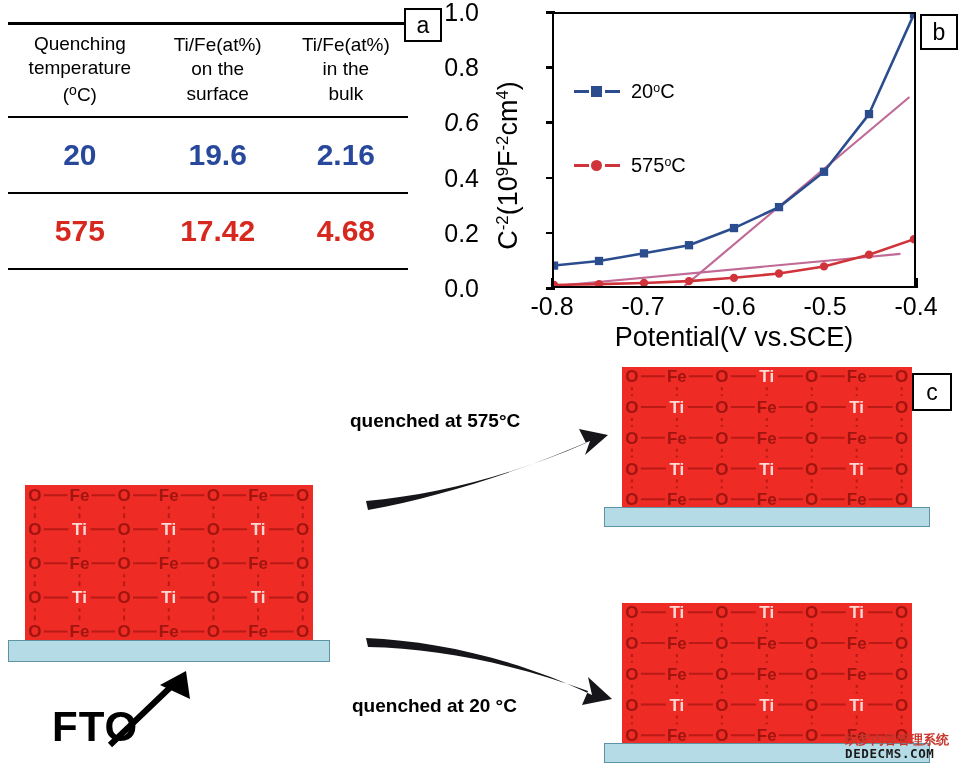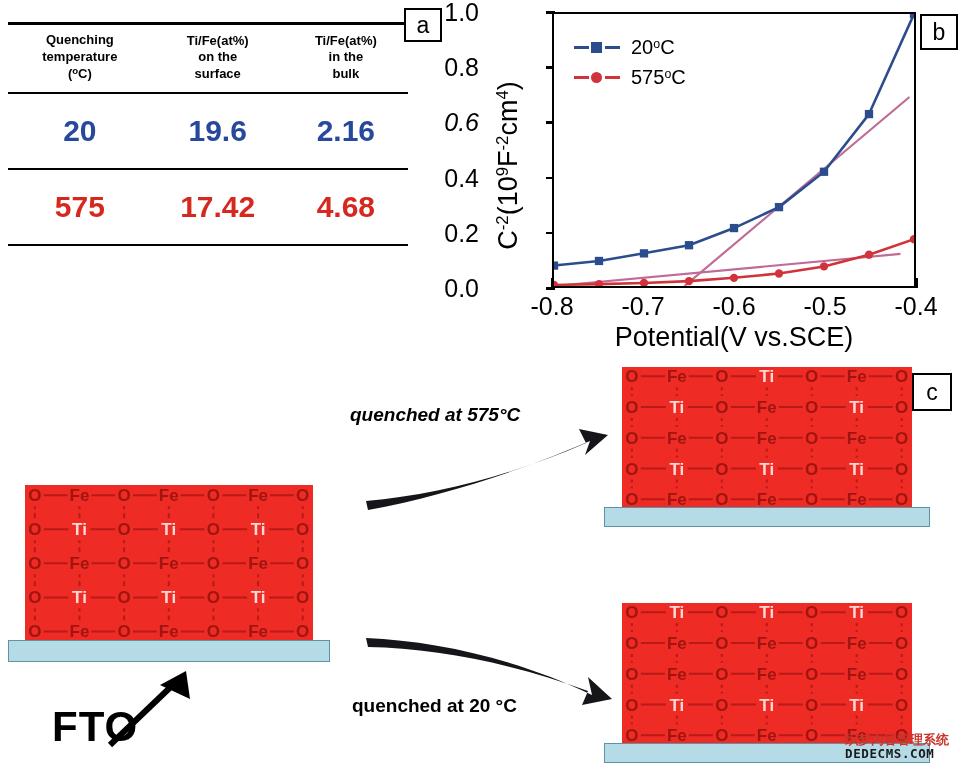--- a/index.html
+++ b/index.html
@@ -10,21 +10,21 @@
   .panel-tag{position:absolute;border:2px solid #000;background:#fff;
              display:flex;align-items:center;justify-content:center;
              font-size:23px;font-family:"Liberation Sans",sans-serif;
              line-height:1;z-index:40;}
 
   
   #panel-a{position:absolute;left:0;top:0;width:440px;height:330px;}
   #data-table{position:absolute;left:8px;top:22px;width:400px;
               border-collapse:collapse;table-layout:fixed;}
   #data-table td{text-align:center;vertical-align:middle;padding:0;}
-  .thead-cell{font-size:13px;font-weight:bold;line-height:1.28;
+  .thead-cell{font-size:19px;font-weight:normal;line-height:1.28;
               padding:7px 2px 9px 2px !important;}
   .rule-top   {border-top:3px solid #000;}
   .rule-mid   {border-top:2.5px solid #000;}
   .rule-bottom{border-bottom:2.5px solid #000;}
   .val-cell{font-size:30px;font-weight:bold;height:74px;}
   .v-blue{color:#27489b;}
   .v-red {color:#d6281f;}
   .sup-o{font-size:0.74em;vertical-align:0.42em;}
 
   
@@ -42,21 +42,21 @@
 
   #ylabel{position:absolute;left:-62px;top:150px;width:260px;
           text-align:center;font-size:27px;
           transform:rotate(-90deg);transform-origin:center center;
           white-space:nowrap;}
   #xlabel{position:absolute;left:112px;top:322px;width:364px;
           text-align:center;font-size:27px;white-space:nowrap;}
   .sup{font-size:0.62em;vertical-align:0.52em;}
 
   #legend{position:absolute;left:20px;top:18px;}
-  .legend-row{display:flex;align-items:center;height:30px;}
+  .legend-row{display:flex;align-items:center;height:30px;margin-top:44px;}
   .legend-mark{width:46px;height:14px;position:relative;margin-right:11px;}
   .legend-mark .dashl,.legend-mark .dashr{
       position:absolute;top:6px;height:2.5px;width:15px;}
   .legend-mark .dashl{left:0;} .legend-mark .dashr{right:0;}
   .legend-mark .sym{position:absolute;left:17px;top:2px;width:11px;height:11px;}
   .legend-text{font-size:20px;white-space:nowrap;}
 
   
   #panel-c{position:absolute;left:0;top:355px;width:961px;height:428px;}
   .crystal{position:absolute;background:#ee2b24;overflow:hidden;}
@@ -609,21 +609,21 @@
              C518,118 438,140 366,146 Z" fill="#15151a"></path>
 
     <path d="M366,283 C438,286 520,305 592,340
              L588,322 L612,344 L582,350 L588,336
              C518,310 438,293 368,292 Z" fill="#15151a"></path>
 
     <line x1="110" y1="390" x2="178" y2="325" stroke="#000" stroke-width="6"></line>
     <polygon points="186,316 190,344 160,330" fill="#000"></polygon>
   </svg>
 
-  <div class="arrow-label" style="left:350px;top:49px;font-style:italic;">quenched at 575°C</div>
+  <div class="arrow-label" style="left:350px;top:55px;">quenched at 575°C</div>
   <div class="arrow-label" style="left:352px;top:340px;">quenched at  20 °C</div>
 
   <div id="fto-text">FTO</div>
 
   <div id="watermark">
     <div id="wm-cn">织梦内容管理系统</div>
     <div id="wm-en">DEDECMS.COM</div>
   </div>
 </div>
 

